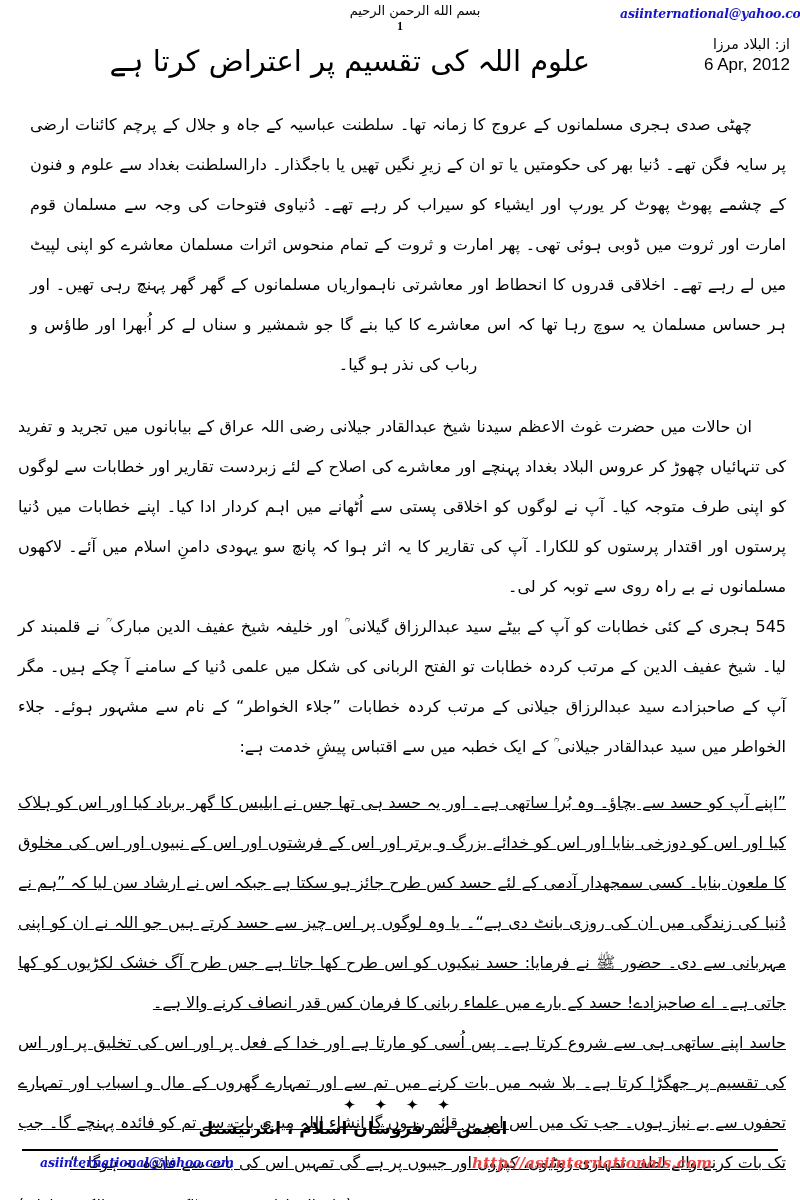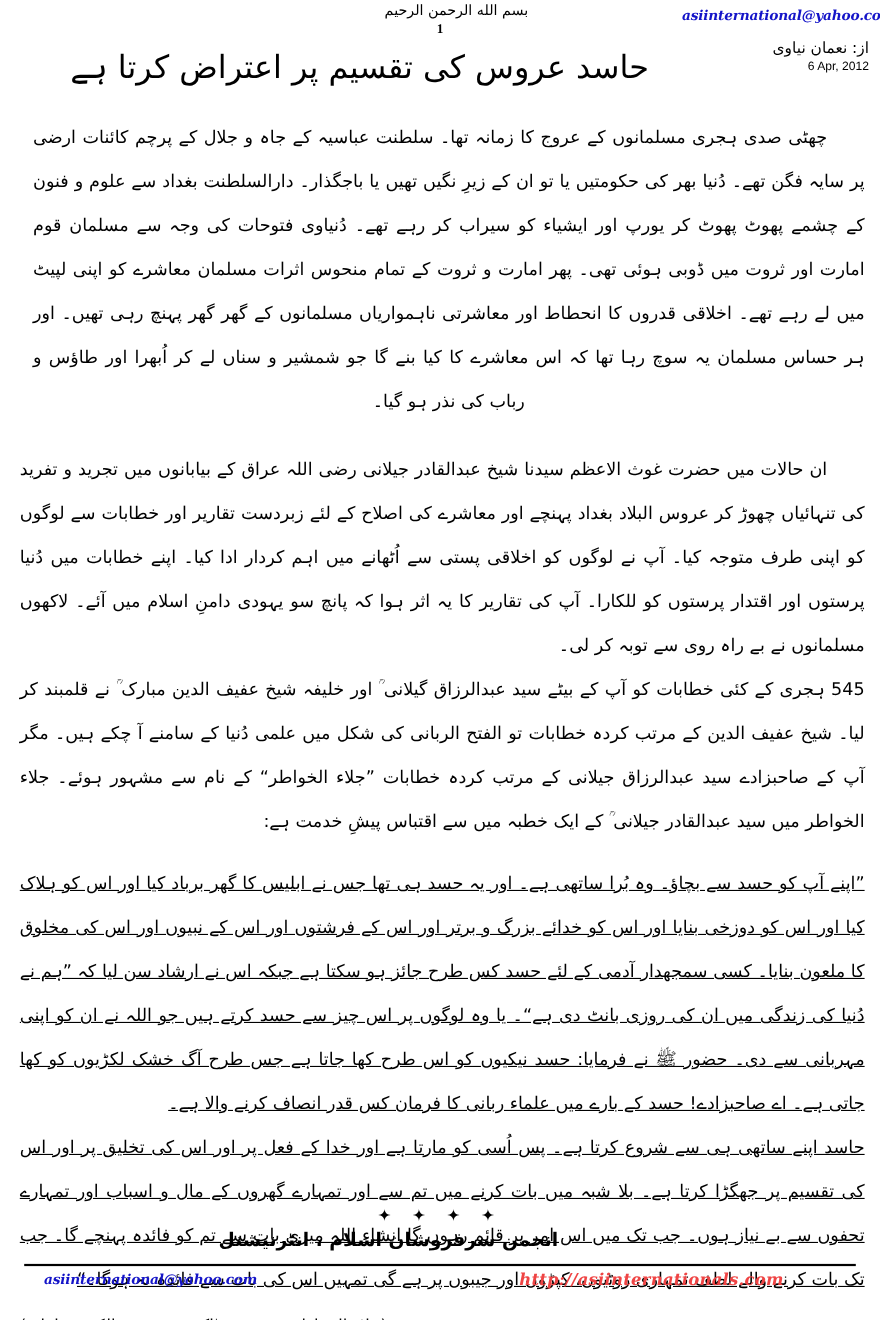--- a/index.html
+++ b/index.html
@@ -81,21 +81,21 @@
     direction: rtl;
   }
   .byline .author {
     font-family: "DejaVu Sans", sans-serif;
     font-size: 14px;
     line-height: 1.25;
     white-space: nowrap;
   }
   .byline .date {
     font-family: "Liberation Sans", sans-serif;
-    font-size: 11px;
+    font-size: 17px;
     line-height: 1.35;
     direction: ltr;
     text-align: right;
     white-space: nowrap;
   }
   .title {
     position: absolute;
     top: 42px;
     right: 210px;
     width: 420px;
@@ -212,25 +212,25 @@
 
 <div class="page">
 
   <div class="top-bar">
     <div class="bismillah">بسم الله الرحمن الرحيم</div>
     <div class="page-number">1</div>
     <div class="email-top">asiinternational@yahoo.com</div>
   </div>
 
   <div class="byline">
-    <div class="author">از: نعمان نیاوی</div>
+    <div class="author">از: البلاد مرزا</div>
     <div class="date">6 Apr, 2012</div>
   </div>
 
-  <div class="title">حاسد عروس کی تقسیم پر اعتراض کرتا ہے</div>
+  <div class="title">علوم اللہ کی تقسیم پر اعتراض کرتا ہے</div>
 
   <div class="article">
 
     <p class="indent center-last">چھٹی صدی ہجری مسلمانوں کے عروج کا زمانہ تھا۔ سلطنت عباسیہ کے جاہ و جلال کے پرچم کائنات ارضی پر سایہ فگن تھے۔ دُنیا بھر کی حکومتیں یا تو ان کے زیرِ نگیں تھیں یا باجگذار۔ دارالسلطنت بغداد سے علوم و فنون کے چشمے پھوٹ پھوٹ کر یورپ اور ایشیاء کو سیراب کر رہے تھے۔ دُنیاوی فتوحات کی وجہ سے مسلمان قوم امارت اور ثروت میں ڈوبی ہوئی تھی۔ پھر امارت و ثروت کے تمام منحوس اثرات مسلمان معاشرے کو اپنی لپیٹ میں لے رہے تھے۔ اخلاقی قدروں کا انحطاط اور معاشرتی ناہمواریاں مسلمانوں کے گھر گھر پہنچ رہی تھیں۔ اور ہر حساس مسلمان یہ سوچ رہا تھا کہ اس معاشرے کا کیا بنے گا جو شمشیر و سناں لے کر اُبھرا اور طاؤس و رباب کی نذر ہو گیا۔</p>
 
     <p class="indent gap-before">ان حالات میں حضرت غوث الاعظم سیدنا شیخ عبدالقادر جیلانی رضی اللہ عراق کے بیابانوں میں تجرید و تفرید کی تنہائیاں چھوڑ کر عروس البلاد بغداد پہنچے اور معاشرے کی اصلاح کے لئے زبردست تقاریر اور خطابات سے لوگوں کو اپنی طرف متوجہ کیا۔ آپ نے لوگوں کو اخلاقی پستی سے اُٹھانے میں اہم کردار ادا کیا۔ اپنے خطابات میں دُنیا پرستوں اور اقتدار پرستوں کو للکارا۔ آپ کی تقاریر کا یہ اثر ہوا کہ پانچ سو یہودی دامنِ اسلام میں آئے۔ لاکھوں مسلمانوں نے بے راہ روی سے توبہ کر لی۔</p>
 
     <p>545 ہجری کے کئی خطابات کو آپ کے بیٹے سید عبدالرزاق گیلانی ؒ اور خلیفہ شیخ عفیف الدین مبارک ؒ نے قلمبند کر لیا۔ شیخ عفیف الدین کے مرتب کردہ خطابات تو الفتح الربانی کی شکل میں علمی دُنیا کے سامنے آ چکے ہیں۔ مگر آپ کے صاحبزادے سید عبدالرزاق جیلانی کے مرتب کردہ خطابات ”جلاء الخواطر“ کے نام سے مشہور ہوئے۔ جلاء الخواطر میں سید عبدالقادر جیلانی ؒ کے ایک خطبہ میں سے اقتباس پیشِ خدمت ہے:</p>
 
     <div class="quote-block">

